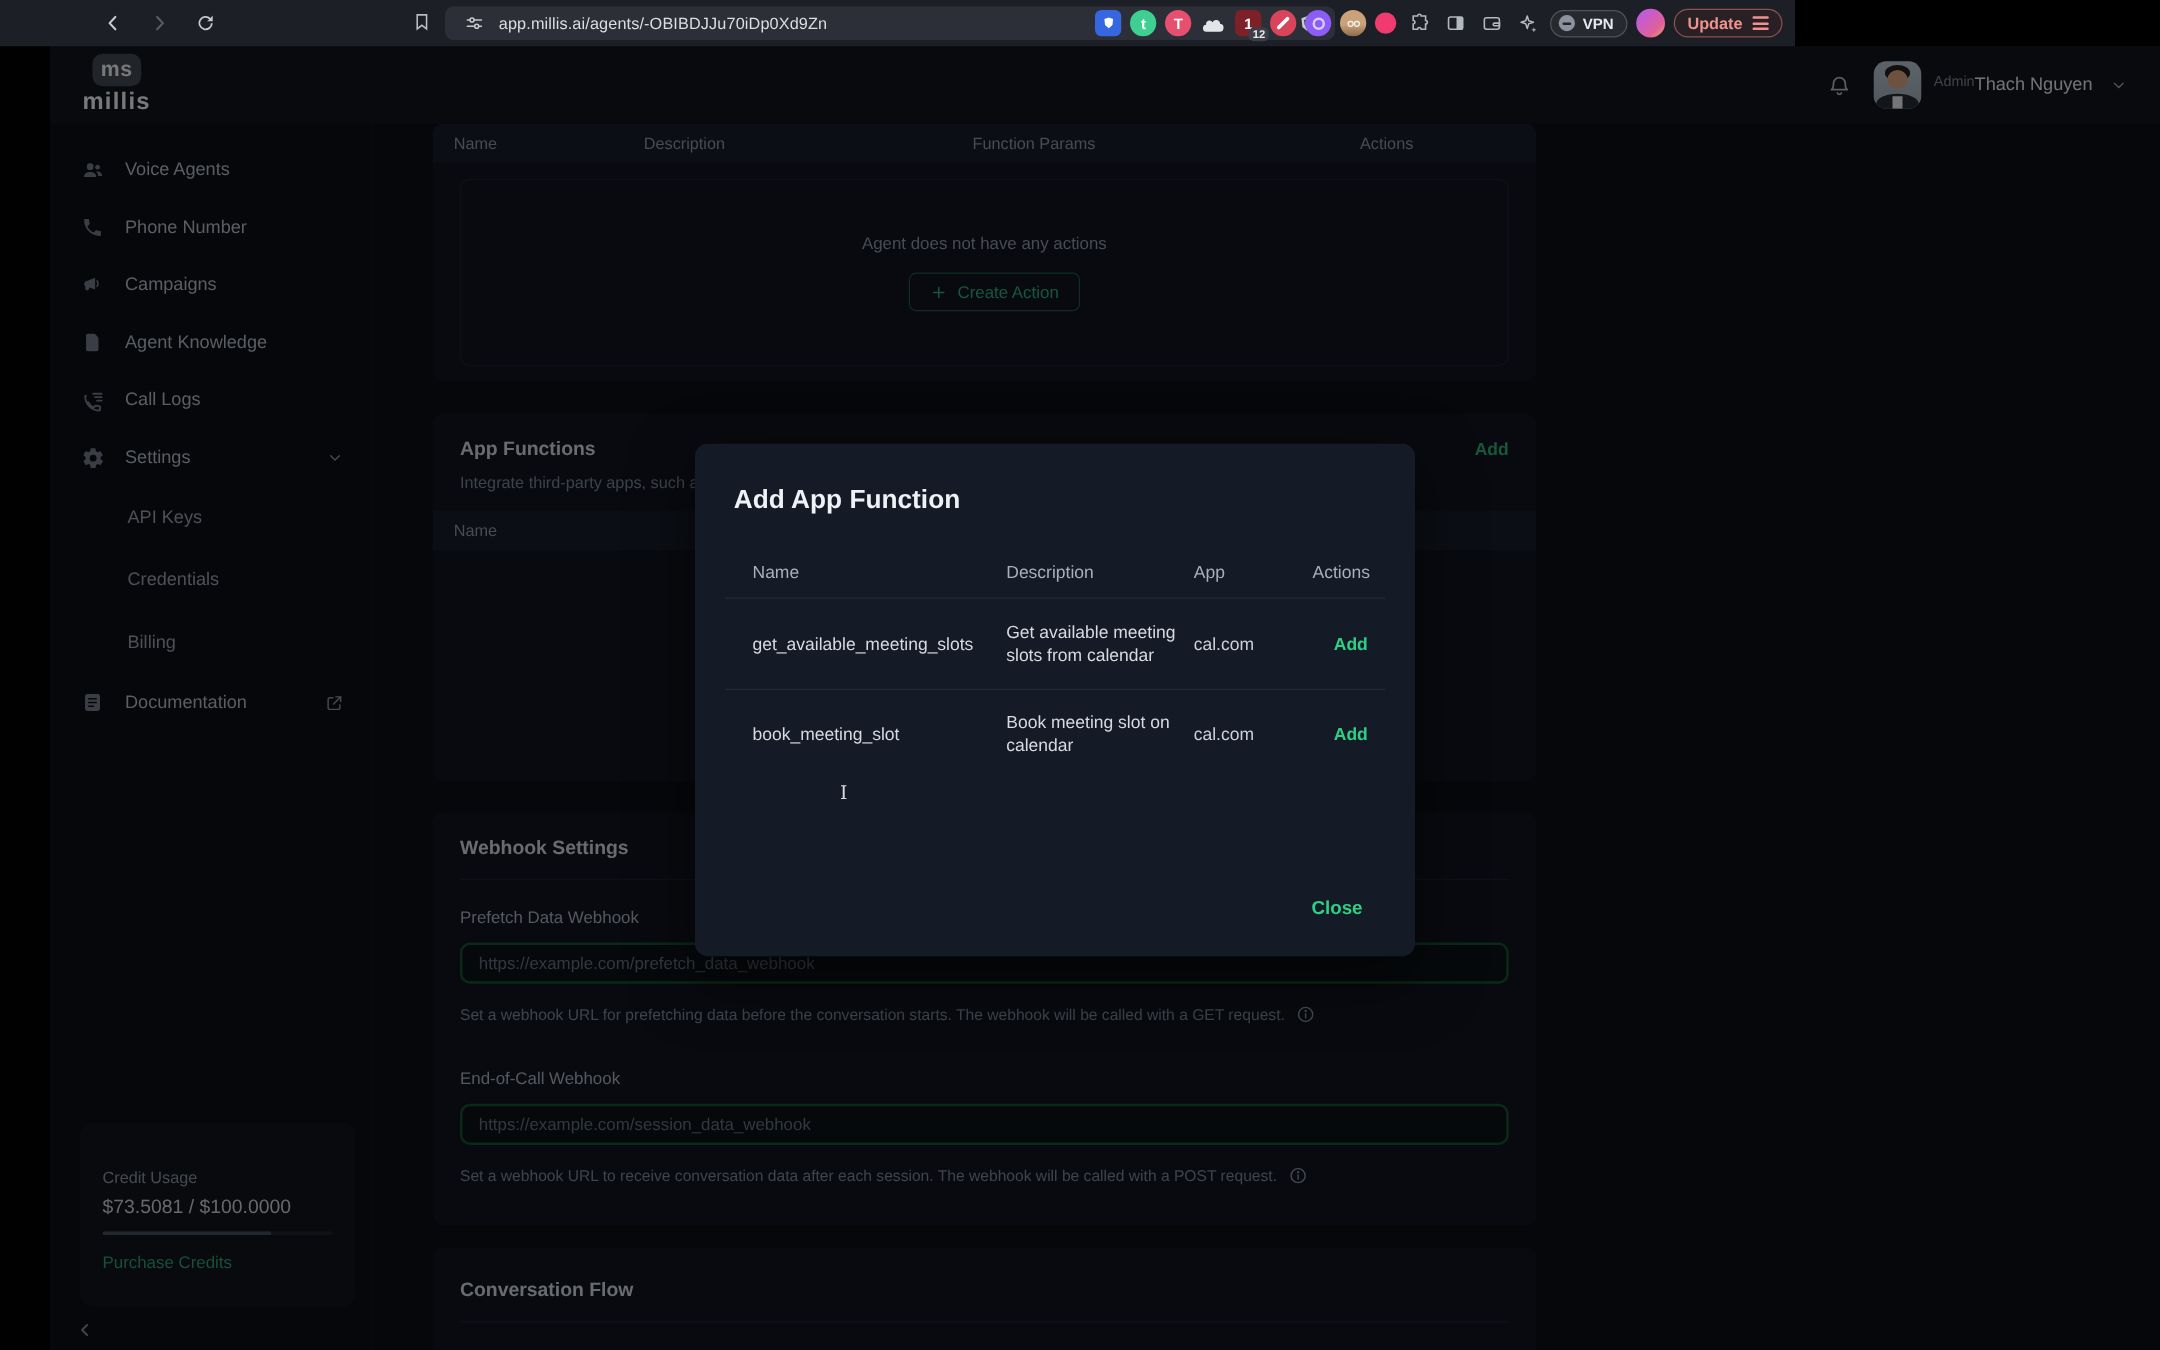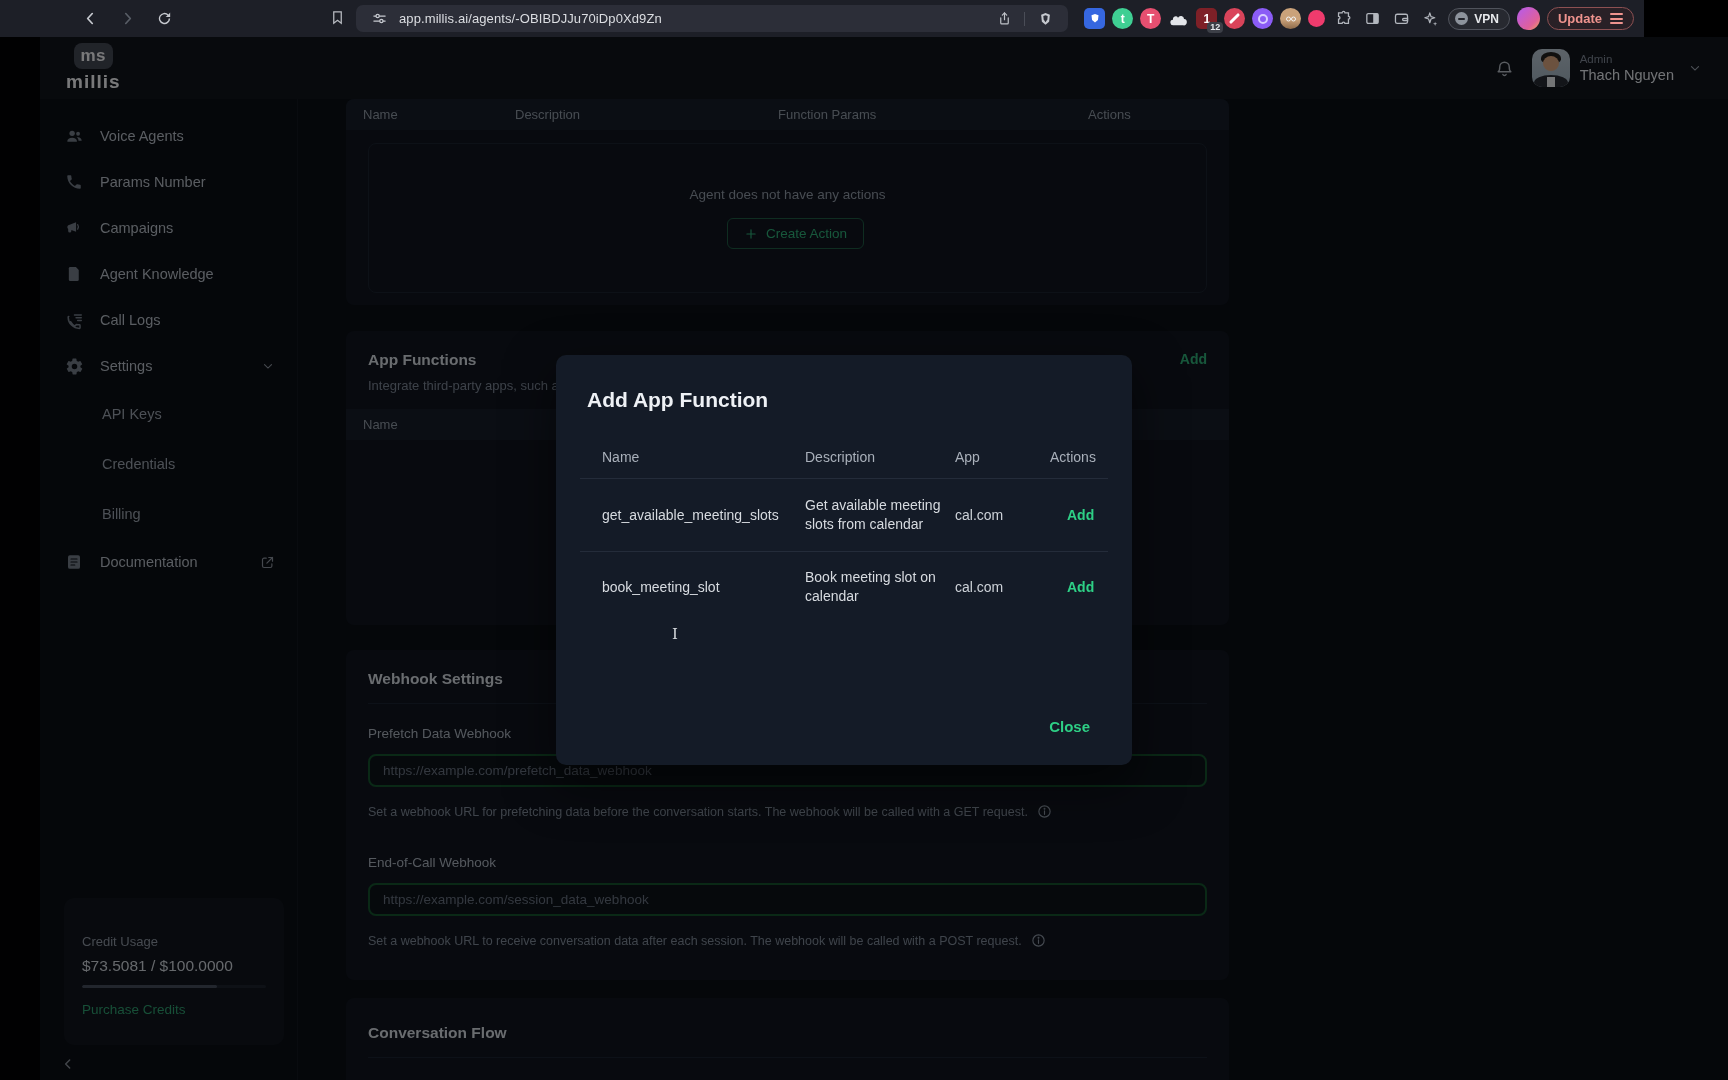--- a/index.html
+++ b/index.html
@@ -1,21 +1,21 @@
 <!DOCTYPE html>
 <html><head>
 <meta charset="utf-8">
 <style>
   * { margin:0; padding:0; box-sizing:border-box; }
   html,body { width:1728px; height:1080px; overflow:hidden; background:#000;
     font-family:"Liberation Sans", sans-serif; }
   svg { display:block; }
 
   
-  .browser-bar { position:absolute; left:0; top:0; width:1644px; height:37px;
+  .browser-bar { position:absolute; left:0; top:0; width:1436px; height:37px;
     background:#1d1f27; display:flex; align-items:center; z-index:100; }
   .nav-cluster { display:flex; align-items:center; gap:20px; margin-left:82px; }
   .nav-btn { color:#c6c9cf; cursor:pointer; }
   .nav-btn.dim { color:#585d66; }
   .bookmark-btn { position:absolute; left:330px; top:8px; color:#b9bcc2; }
   .url-pill { position:absolute; left:356px; top:5px; width:712px; height:27px;
     background:#2c2e38; border-radius:7px; display:flex; align-items:center;
     padding:0 12px; gap:9px; }
   .url-text { color:#dcdee2; font-size:13px; letter-spacing:.1px; white-space:nowrap; }
   .url-right { margin-left:auto; display:flex; align-items:center; gap:9px; }
@@ -59,21 +59,21 @@
   .user-chip { display:flex; align-items:center; gap:10px; cursor:pointer; }
   .avatar { width:38px; height:38px; border-radius:10px; overflow:hidden; position:relative;
     background:linear-gradient(180deg,#b9c6d1 0%,#9fb0bd 100%); }
   .avatar .hair { position:absolute; left:9px; top:3px; width:20px; height:12px;
     border-radius:50% 50% 40% 40%; background:#23201f; }
   .avatar .face { position:absolute; left:11px; top:7px; width:16px; height:15px;
     border-radius:50%; background:#d9a field; background:#d9a57f; }
   .avatar .suit { position:absolute; left:2px; bottom:-4px; width:34px; height:16px;
     border-radius:50% 50% 0 0; background:#272b33; }
   .avatar .shirt { position:absolute; left:15px; bottom:0; width:8px; height:10px; background:#e8eaec; }
-  .user-meta { display:flex; flex-direction:column; line-height:1.25; }
+  .user-meta { display:flex; line-height:1.25; }
   .user-role { color:#7e8794; font-size:11.5px; }
   .user-name { color:#e2e6ea; font-size:14.5px; }
   .user-caret { color:#9aa1ab; margin-left:4px; }
 
   
   .sidebar { position:absolute; left:40px; top:62px; width:258px; bottom:0;
     background:#0b0e14; border-right:1px solid #12161e; }
   .nav-list { padding-top:14px; }
   .nav-item { display:flex; align-items:center; gap:16px; height:46px;
     padding:0 22px 0 24px; color:#b4bbc4; font-size:14.5px; cursor:pointer; }
@@ -319,21 +319,21 @@
             </svg>
         </span>
         <span class="grow">Voice Agents</span>
       </div>
       <div class="nav-item">
         <span class="ni">
           <svg width="18" height="18" viewBox="0 0 24 24" fill="currentColor">
               <path d="M6.6 10.8c1.5 2.9 3.7 5.1 6.6 6.6l2.2-2.2c.3-.3.7-.4 1-.2 1.1.4 2.3.6 3.6.6.6 0 1 .4 1 1V20c0 .6-.4 1-1 1C10.6 21 3 13.4 3 4c0-.6.4-1 1-1h3.4c.6 0 1 .4 1 1 0 1.2.2 2.4.6 3.6.1.3 0 .7-.2 1l-2.2 2.2z"></path>
             </svg>
         </span>
-        <span class="grow">Params Number</span>
+        <span class="grow">Phone Number</span>
       </div>
       <div class="nav-item">
         <span class="ni">
           <svg width="19" height="19" viewBox="0 0 24 24" fill="currentColor">
               <path d="M14 4v12l-6-2.2V15a2 2 0 0 1-4 0v-2.5A2.5 2.5 0 0 1 3 10c0-1.2.8-2.2 2-2.5L14 4z"></path>
               <path d="M16 7.2a5 5 0 0 1 0 5.6" stroke="currentColor" stroke-width="1.6" fill="none" stroke-linecap="round"></path>
             </svg>
         </span>
         <span class="grow">Campaigns</span>
       </div>

